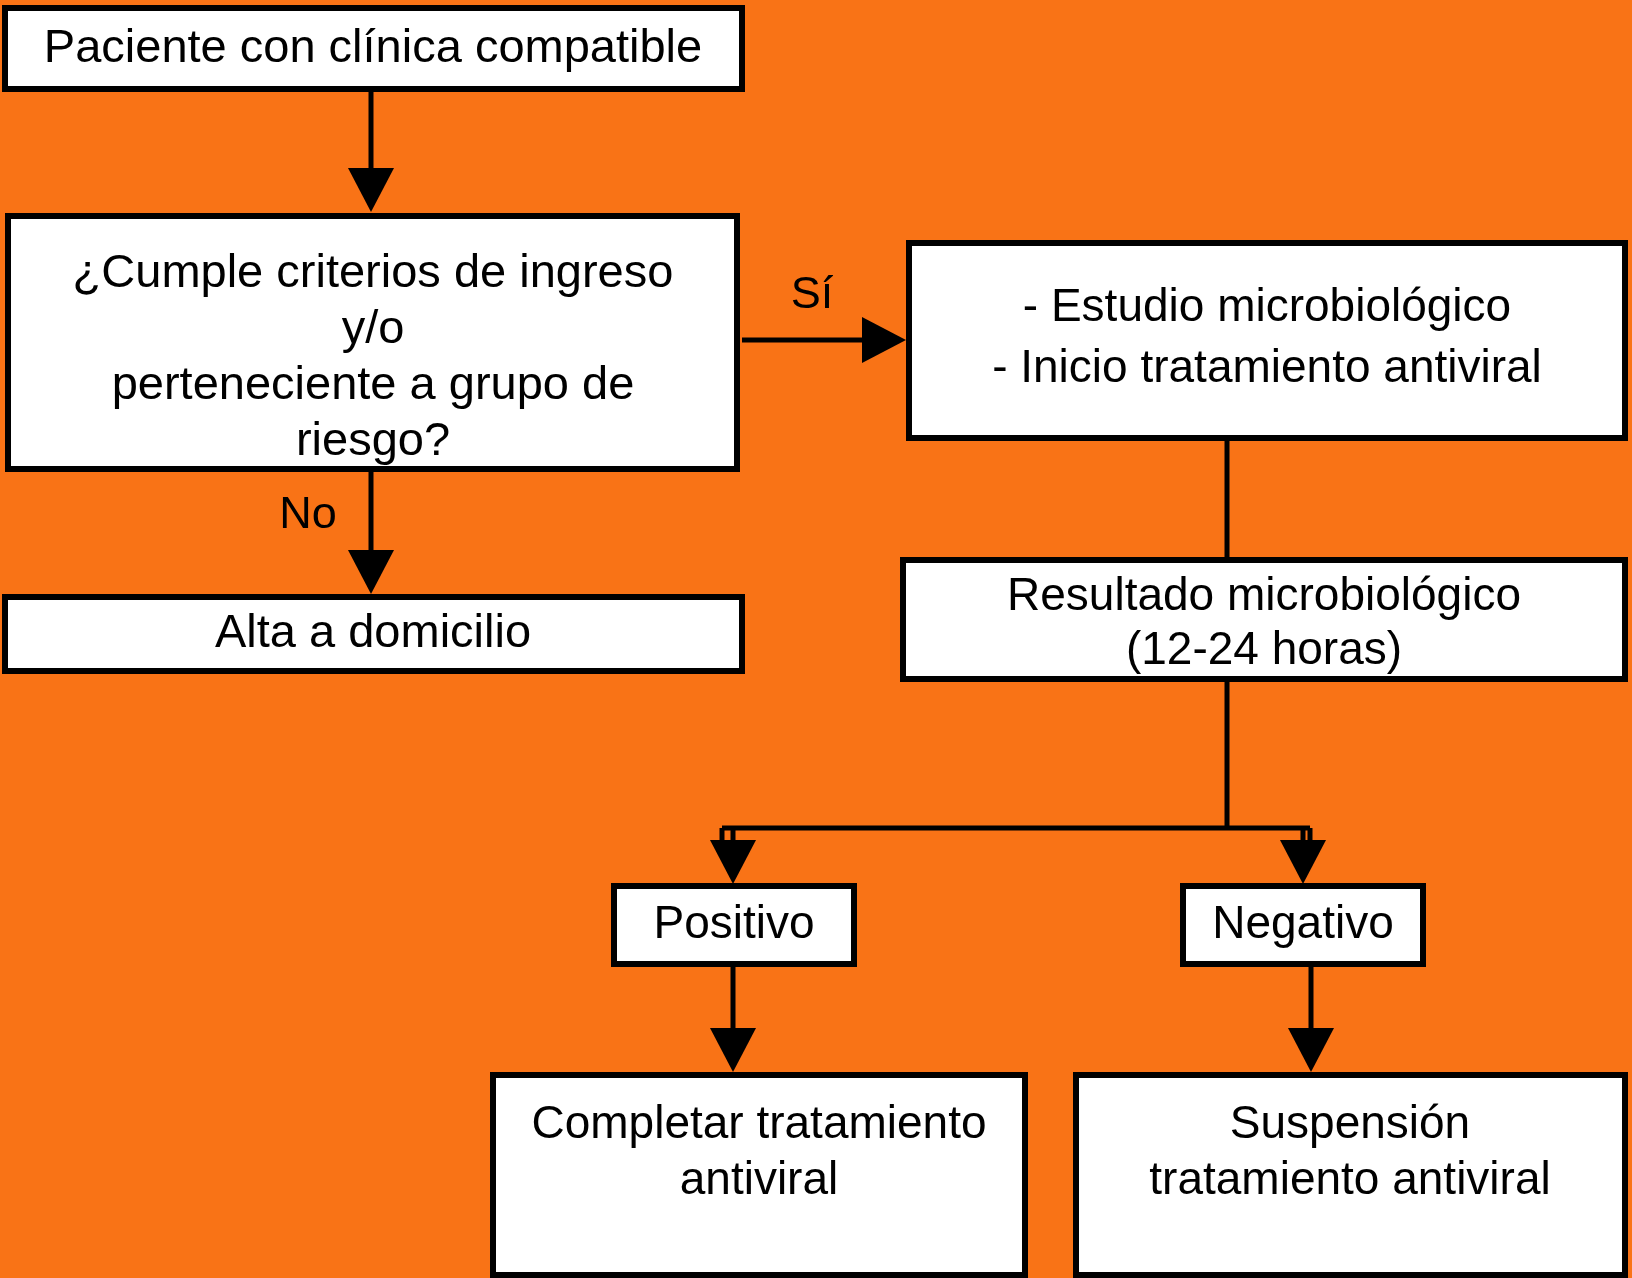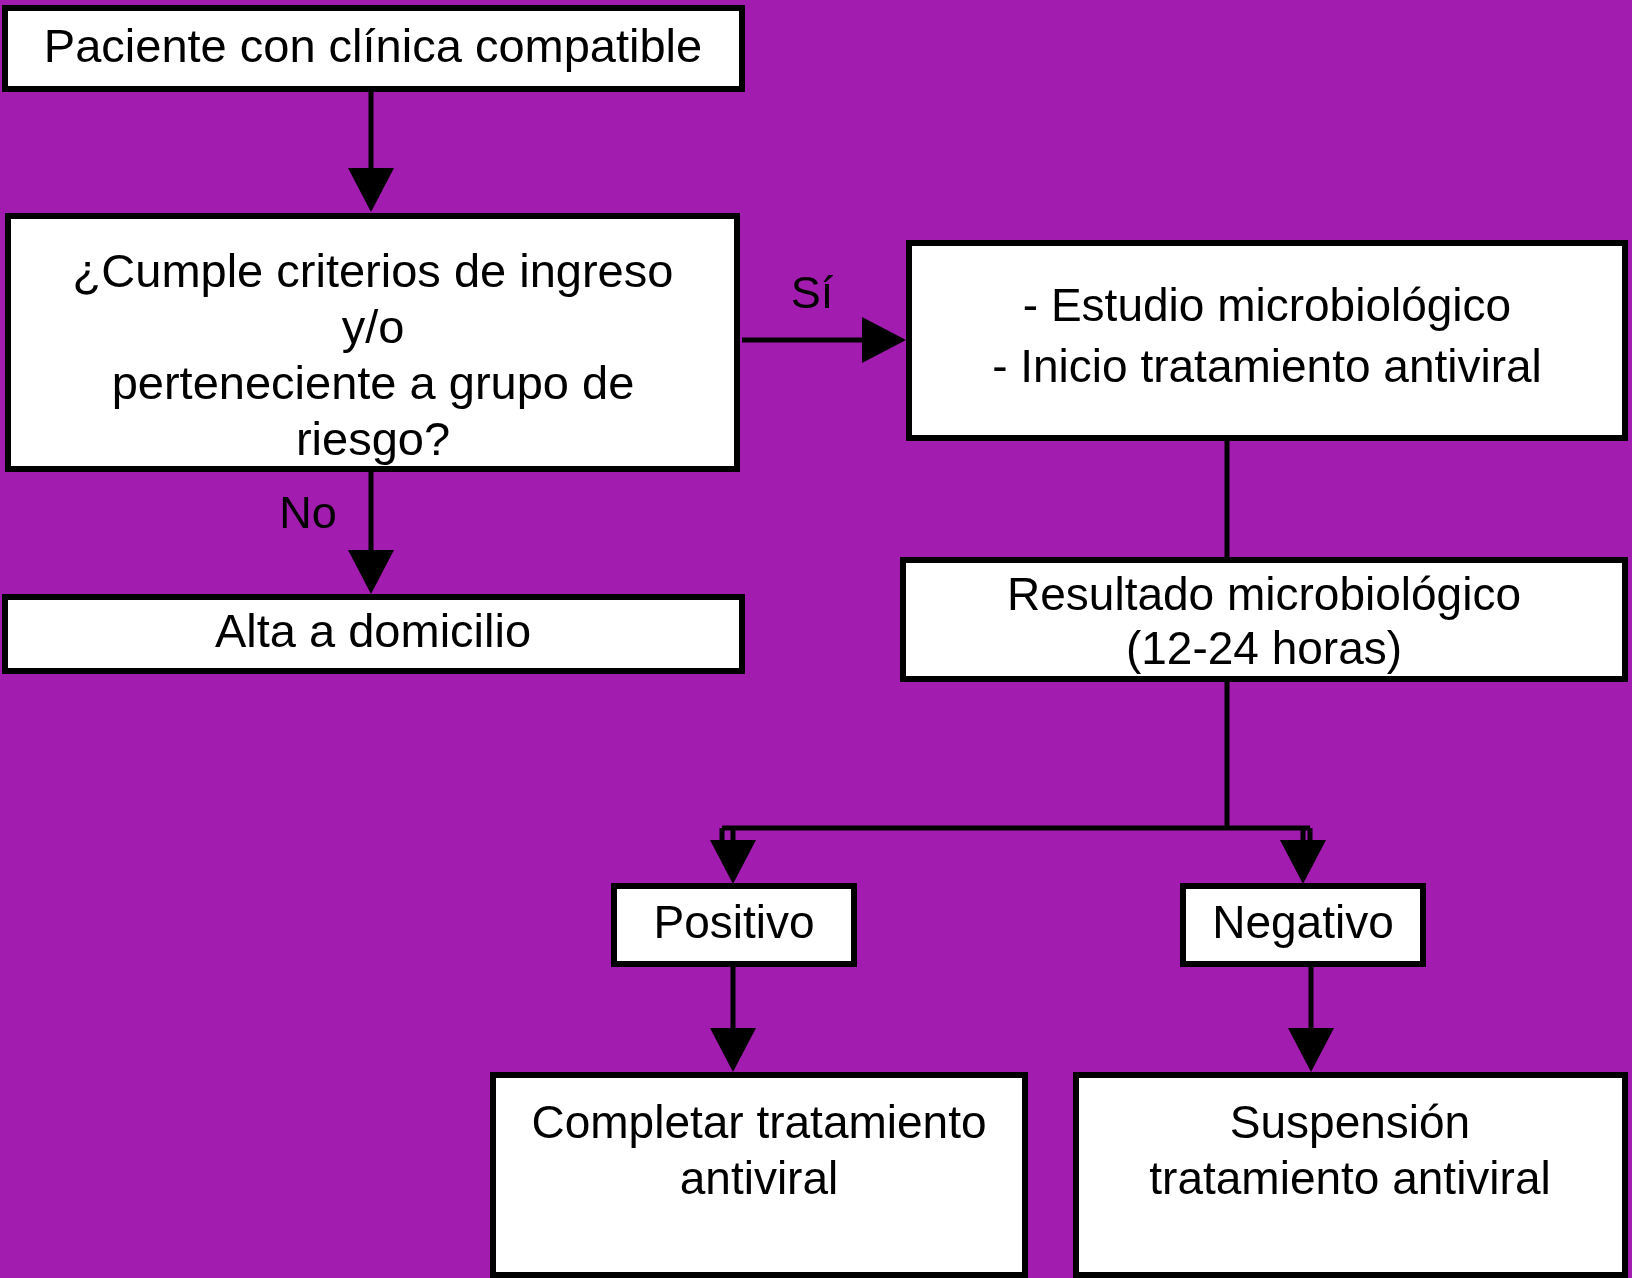--- a/index.html
+++ b/index.html
@@ -4,21 +4,21 @@
 <style>
   html, body {
     margin: 0;
     padding: 0;
     background: #ffffff;
   }
   #canvas {
     position: relative;
     width: 1632px;
     height: 1278px;
-    background: #a21caf;
+    background: #f97316;
     overflow: hidden;
     font-family: "Liberation Sans", sans-serif;
   }
   svg.flow {
     position: absolute;
     top: 0;
     left: 0;
     width: 1632px;
     height: 1278px;
   }

